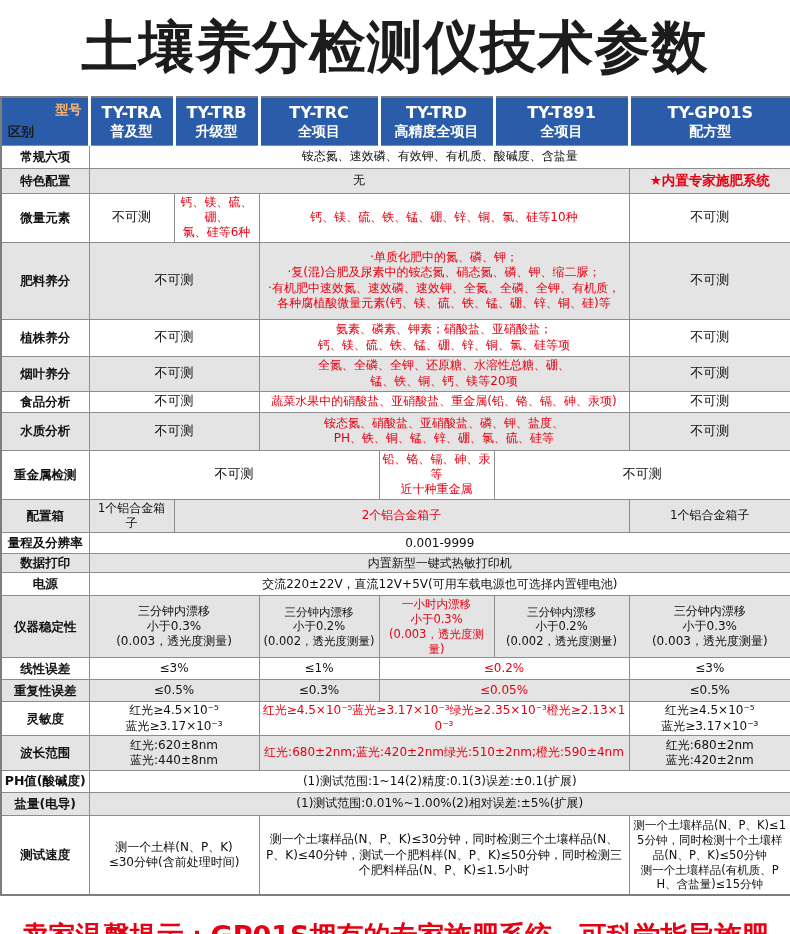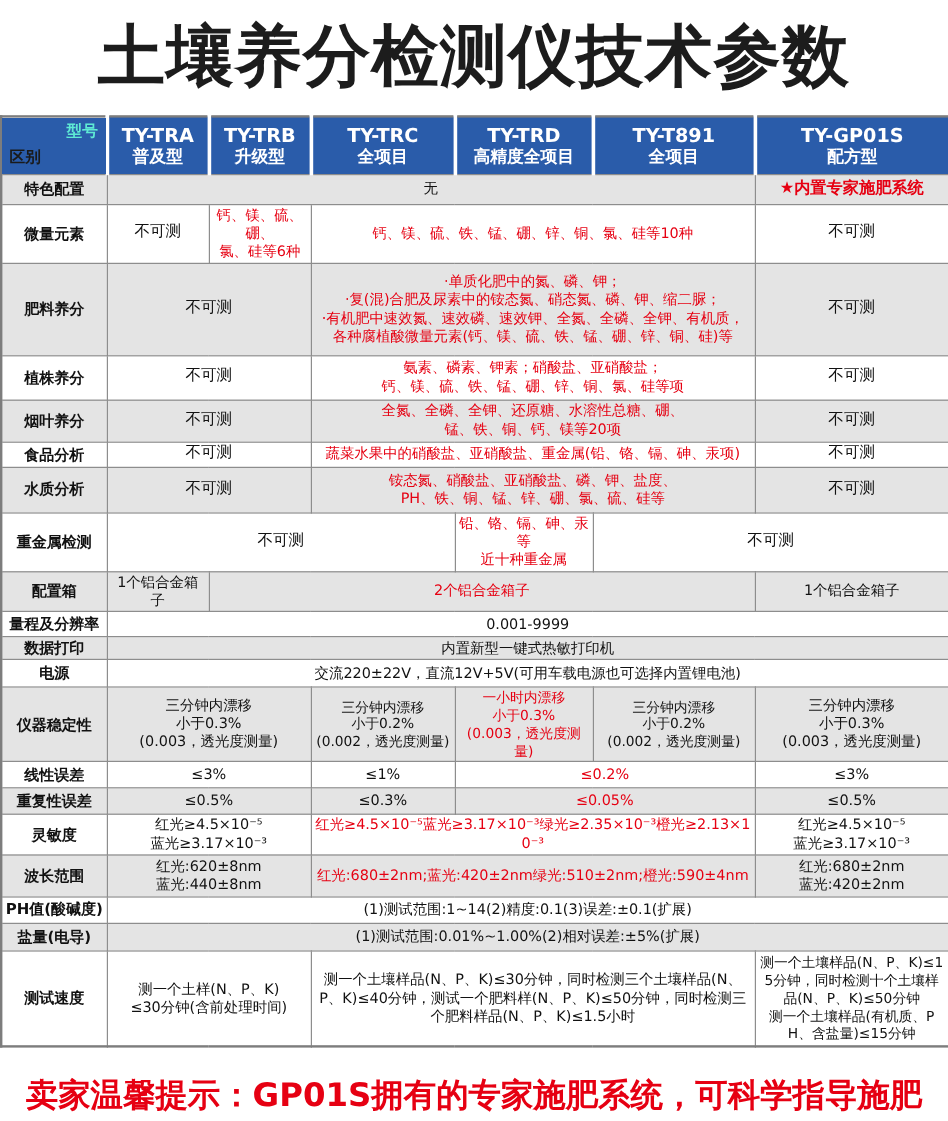--- a/index.html
+++ b/index.html
@@ -26,21 +26,21 @@
   tr.head td{
     background:var(--header-bg);color:#fff;border:none;border-left:3px solid #fff;padding:2px 0;
   }
   tr.head td:first-child{border-left:none;}
   .model-name{display:block;font-weight:bold;font-size:16px;line-height:1.25;}
   .model-sub{display:block;font-weight:bold;font-size:14px;line-height:1.25;}
   td.corner{
     position:relative;padding:0;
     background:linear-gradient(to top right,#cdcdcd 0%,#e6e6e6 48.6%,#8a8a8a 48.6% 51.4%,#f4f4f4 51.4%,#dadada 100%);
   }
-  .corner-top{position:absolute;top:4px;right:6px;font-weight:bold;font-size:13px;color:#5eead4;}
+  .corner-top{position:absolute;top:4px;right:6px;font-weight:bold;font-size:13px;color:#fdba74;}
   .corner-bottom{position:absolute;bottom:4px;left:6px;font-weight:bold;font-size:13px;color:#1a1a1a;}
   .feature-red{font-weight:bold;font-size:13.5px;margin-left:44px;}
   .nomeasure{font-size:13px;}
   .footer{
     width:790px;margin-top:22px;text-align:center;
     font-size:27px;font-weight:900;color:var(--accent-red);white-space:nowrap;
   }
   .small{font-size:11.5px;}
 </style>
 </head>
@@ -86,20 +86,24 @@
       <td>
         <span class="model-name">TY-T891</span>
         <span class="model-sub">全项目</span>
       </td>
       <td>
         <span class="model-name">TY-GP01S</span>
         <span class="model-sub">配方型</span>
       </td>
     </tr>
 
+    <tr style="height:23px">
+      <td class="label">常规六项</td>
+      <td colspan="6">铵态氮、速效磷、有效钾、有机质、酸碱度、含盐量</td>
+    </tr>
 
     <tr class="alt" style="height:25px">
       <td class="label">特色配置</td>
       <td colspan="5">无</td>
       <td class="red feature-red">★内置专家施肥系统</td>
     </tr>
 
     <tr style="height:40px">
       <td class="label">微量元素</td>
       <td class="nomeasure">不可测</td>

